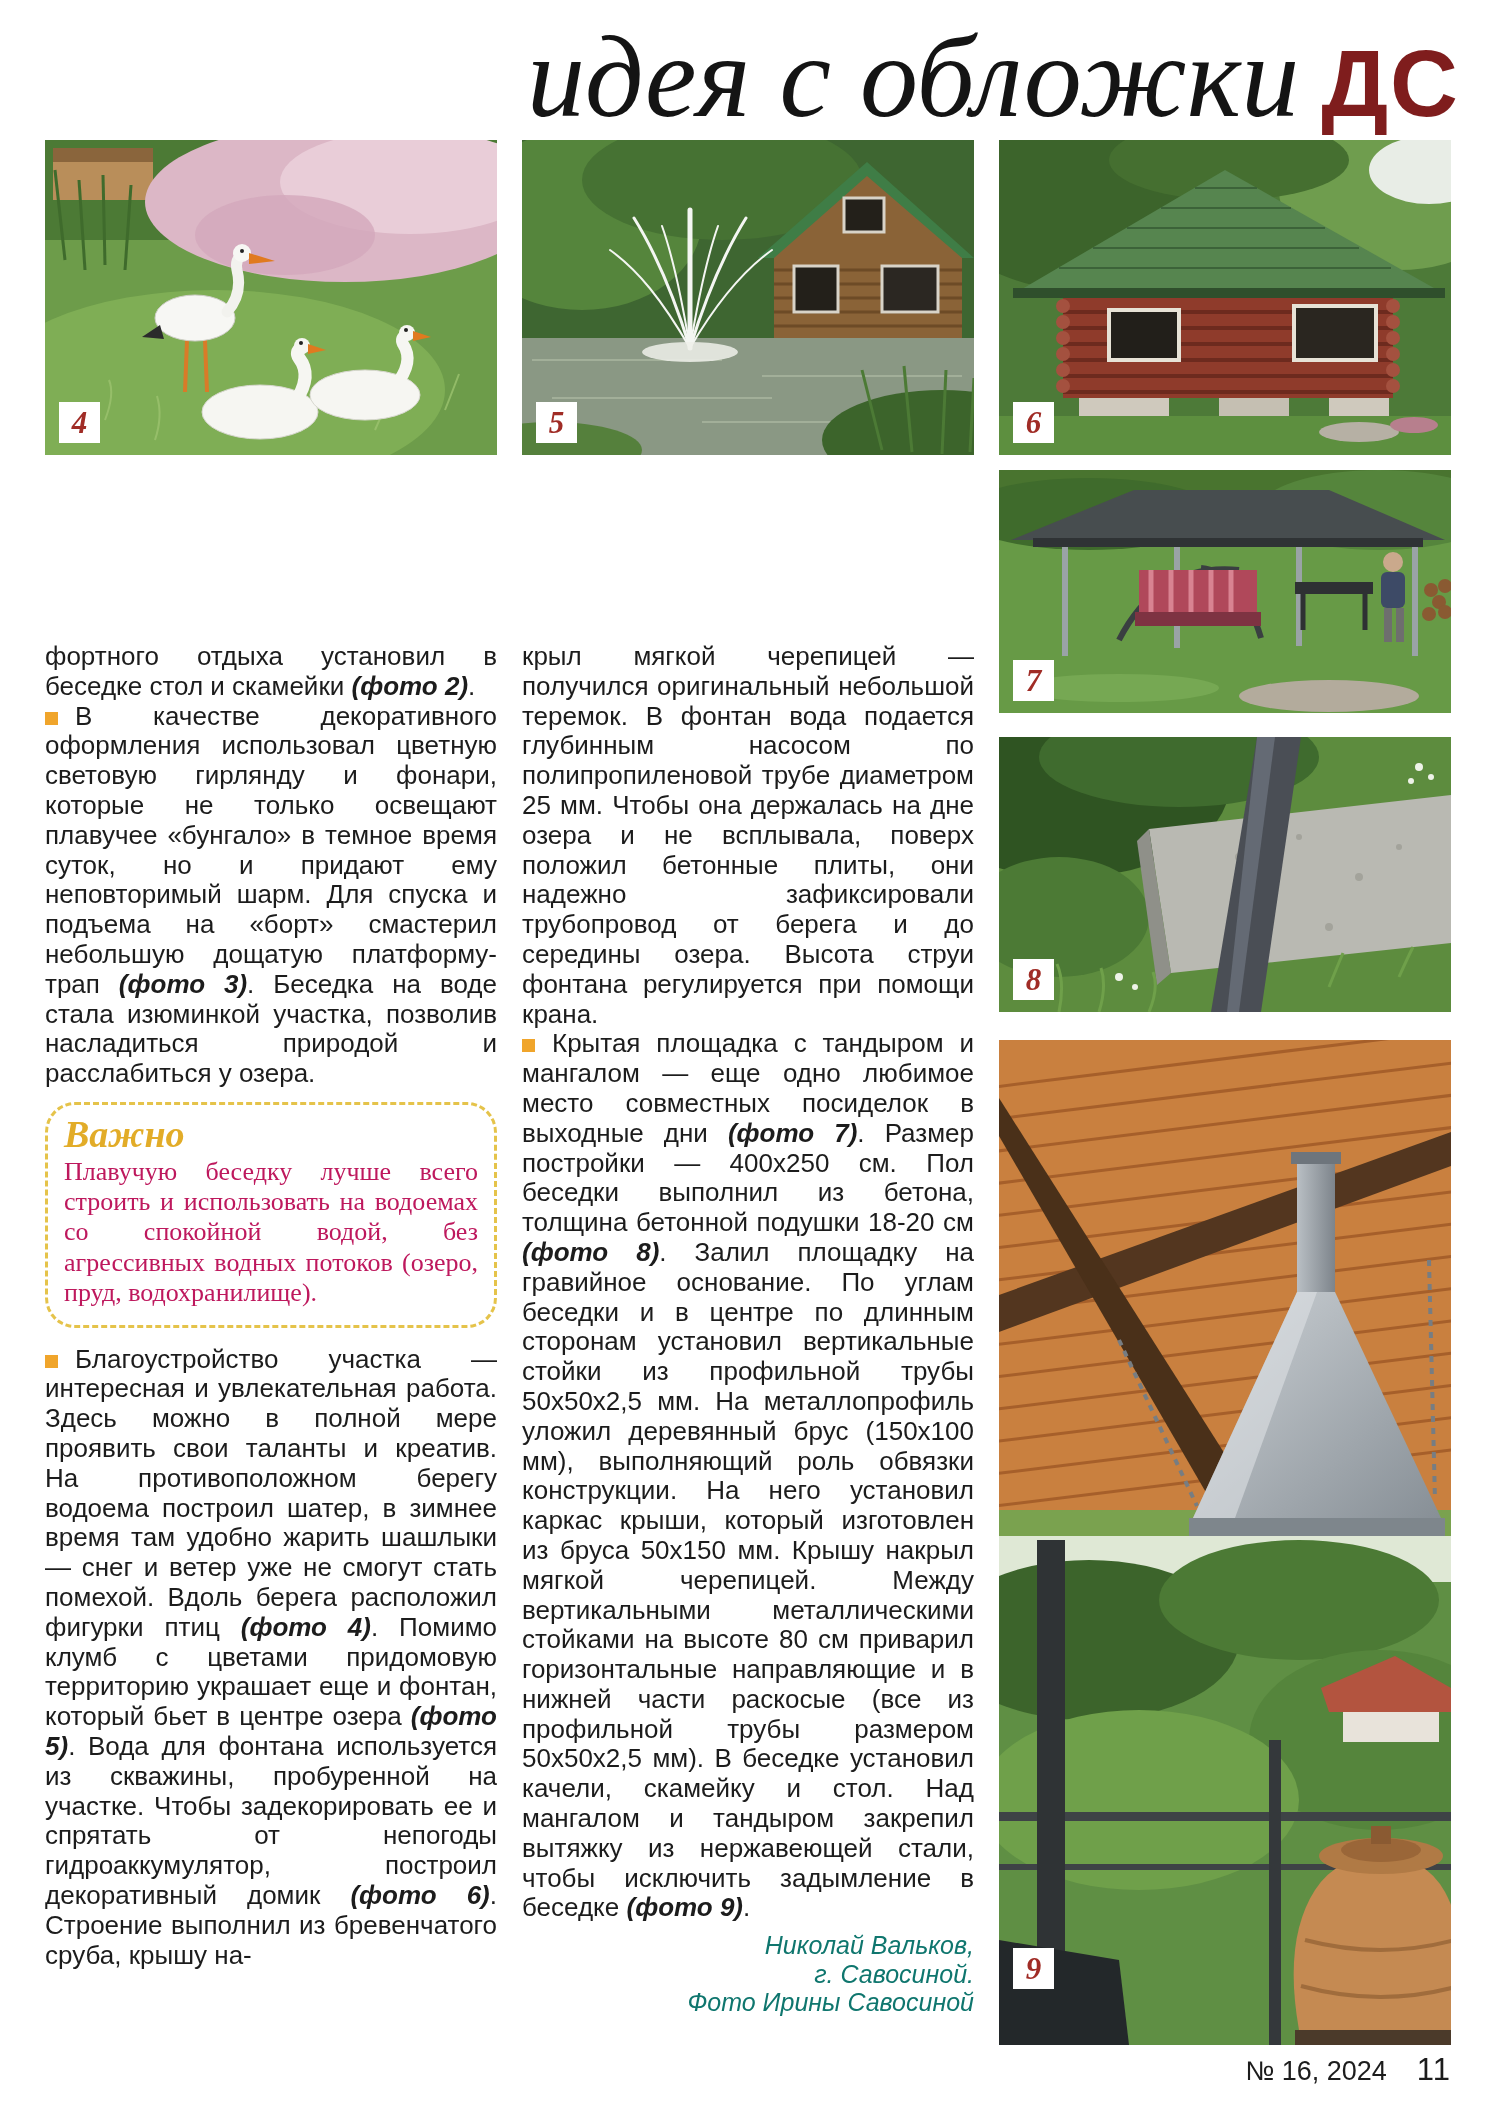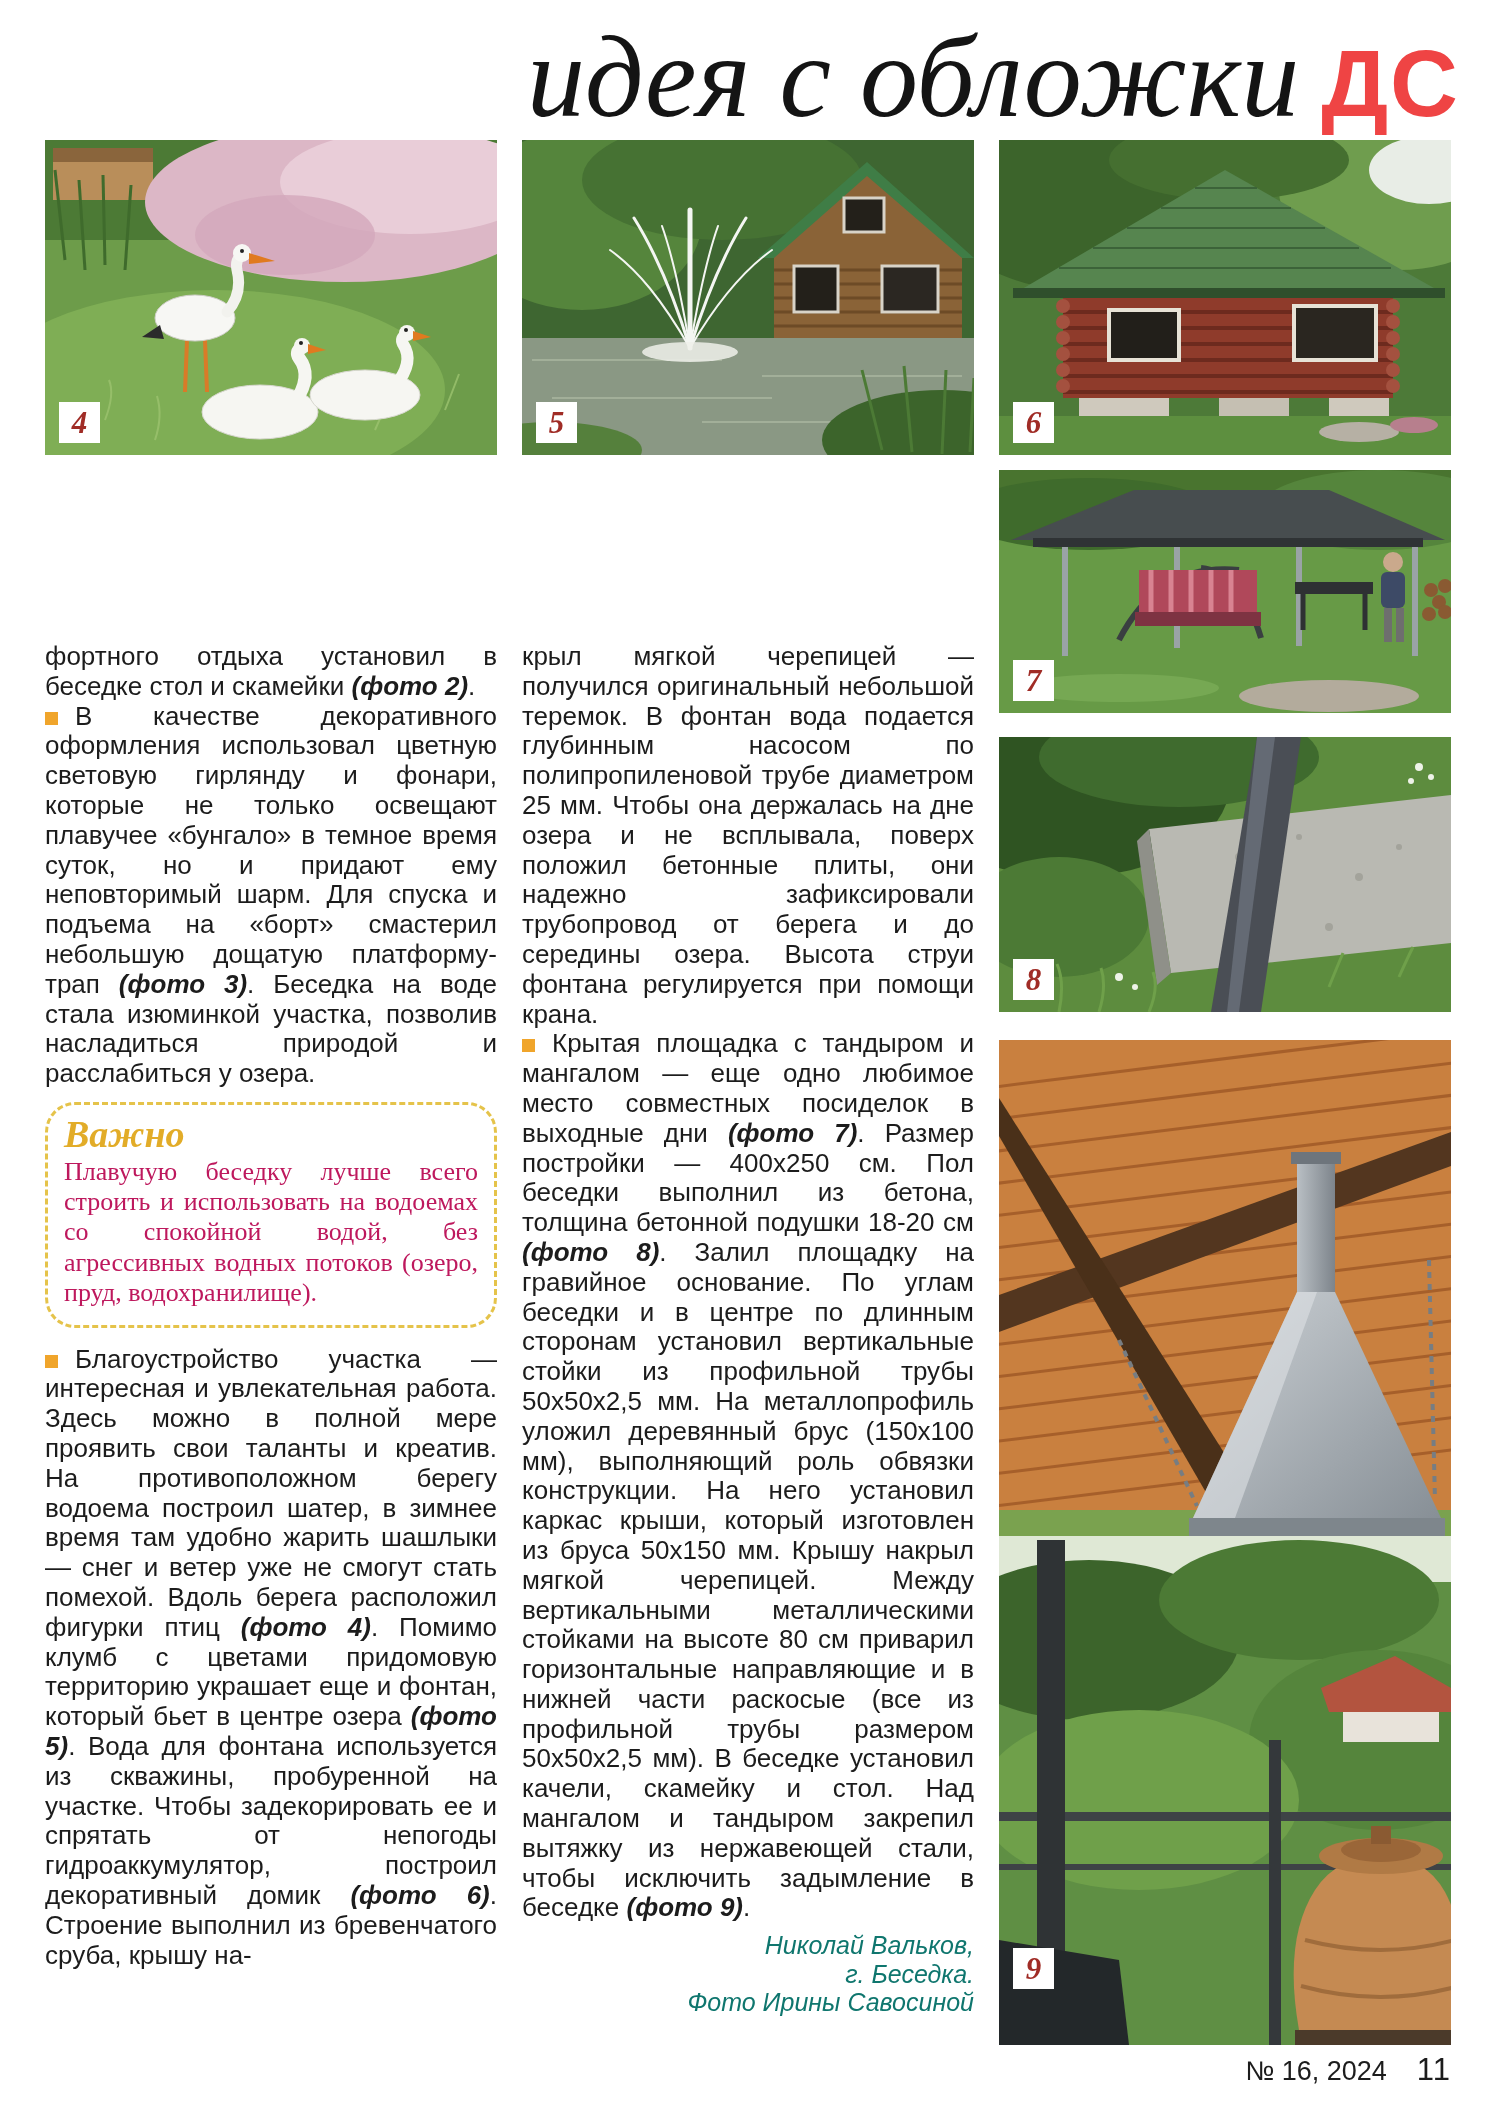--- a/index.html
+++ b/index.html
@@ -1,21 +1,21 @@
 <!DOCTYPE html>
 <html lang="ru"><head>
 <meta charset="utf-8">
 <style>
   html,body{margin:0;padding:0;background:#ffffff;}
   .page{position:relative;width:1500px;height:2121px;background:#ffffff;overflow:hidden;
         font-family:"Liberation Sans",sans-serif;color:#1c1c1c;text-decoration:underline;}
   
   .header{position:absolute;top:14px;right:40px;display:flex;align-items:baseline;gap:22px;}
   .page-title{font-family:"Liberation Serif",serif;font-style:italic;font-size:116px;line-height:1.1;color:#141414;white-space:nowrap;}
-  .magazine-logo{font-family:"Liberation Sans",sans-serif;font-weight:bold;font-size:94px;line-height:1;color:#ef4444;letter-spacing:2px;}
+  .magazine-logo{font-family:"Liberation Sans",sans-serif;font-weight:bold;font-size:94px;line-height:1;color:#7f1d1d;letter-spacing:2px;}
   
   .photo{position:absolute;overflow:hidden;background:#7aa24f;}
   .photo svg{display:block;width:100%;height:100%;}
   .ph4{left:45px;top:140px;width:452px;height:315px;}
   .ph5{left:522px;top:140px;width:452px;height:315px;}
   .ph6{left:999px;top:140px;width:452px;height:315px;}
   .ph7{left:999px;top:470px;width:452px;height:243px;}
   .ph8{left:999px;top:737px;width:452px;height:275px;}
   .ph9{left:999px;top:1040px;width:452px;height:1005px;}
   .badge{position:absolute;left:14px;bottom:12px;width:41px;height:41px;background:#ffffff;
@@ -220,21 +220,21 @@
       </div>
   </div>
 
   <div class="col col-mid">
     <div>
         <p class="para"><span>крыл мягкой черепицей — получился оригинальный небольшой теремок. В фонтан вода подается глубинным насосом по полипропиленовой трубе диаметром 25 мм. Чтобы она держалась на дне озера и не всплывала, поверх положил бетонные плиты, они надежно зафиксировали трубопровод от берега и до середины озера. Высота струи фонтана регулируется при помощи крана.</span></p>
         <p class="para"><span class="bullet"></span><span>Крытая площадка с тандыром и мангалом — еще одно любимое место совместных посиделок в выходные дни </span><span class="photo-ref">(фото 7)</span><span>. Размер постройки — 400х250 см. Пол беседки выполнил из бетона, толщина бетонной подушки 18-20 см </span><span class="photo-ref">(фото 8)</span><span>. Залил площадку на гравийное основание. По углам беседки и в центре по длинным сторонам установил вертикальные стойки из профильной трубы 50х50х2,5 мм. На металлопрофиль уложил деревянный брус (150х100 мм), выполняющий роль обвязки конструкции. На него установил каркас крыши, который изготовлен из бруса 50х150 мм. Крышу накрыл мягкой черепицей. Между вертикальными металлическими стойками на высоте 80 см приварил горизонтальные направляющие и в нижней части раскосые (все из профильной трубы размером 50х50х2,5 мм). В беседке установил качели, скамейку и стол. Над мангалом и тандыром закрепил вытяжку из нержавеющей стали, чтобы исключить задымление в беседке </span><span class="photo-ref">(фото 9)</span><span>.</span></p>
       </div>
     <div class="signature">
         <div>Николай Вальков,</div>
-        <div>г. Беседка.</div>
+        <div>г. Савосиной.</div>
         <div>Фото Ирины Савосиной</div>
       </div>
   </div>
 
   <div class="photo ph7">
     <svg viewBox="0 0 452 243">
       <rect x="0" y="0" width="452" height="243" fill="#679a46"></rect>
       <rect x="0" y="0" width="452" height="56" fill="#49742f"></rect>
       <ellipse cx="380" cy="40" rx="120" ry="40" fill="#55853c"></ellipse>
       <ellipse cx="90" cy="44" rx="130" ry="36" fill="#3f6b2c"></ellipse>

